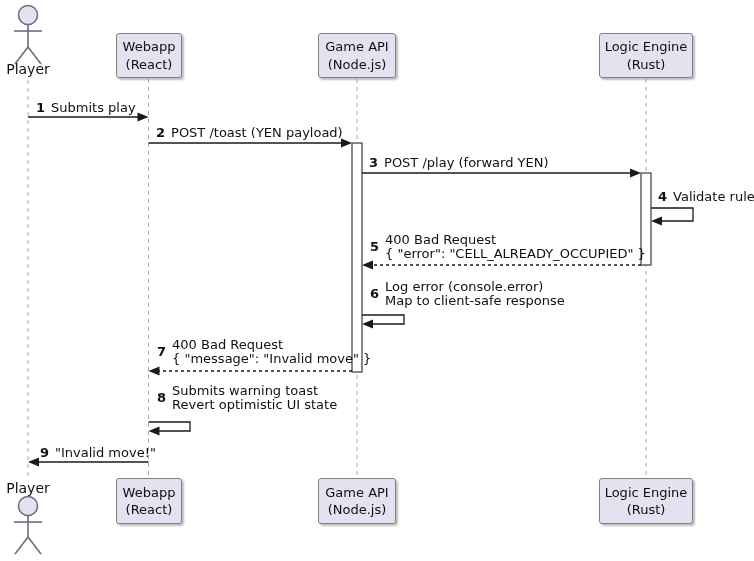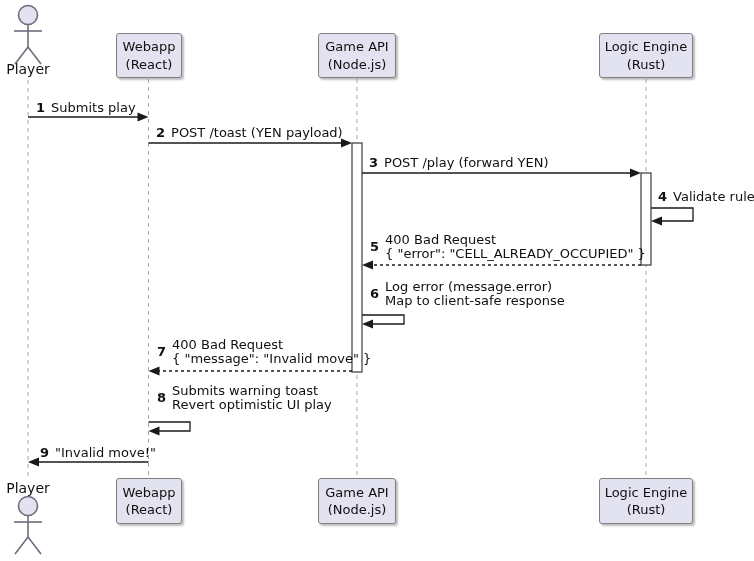--- a/index.html
+++ b/index.html
@@ -148,38 +148,38 @@
     <b>5</b>
     <span class="lines">
       <span>400 Bad Request</span>
       <span>{ "error": "CELL_ALREADY_OCCUPIED" }</span>
     </span>
   </div>
 
   <div class="msg" style="left:370px;top:280px;">
     <b>6</b>
     <span class="lines">
-      <span>Log error (message.error)</span>
+      <span>Log error (console.error)</span>
       <span>Map to client-safe response</span>
     </span>
   </div>
 
   <div class="msg" style="left:157px;top:338px;">
     <b>7</b>
     <span class="lines">
       <span>400 Bad Request</span>
       <span>{ "message": "Invalid move" }</span>
     </span>
   </div>
 
   <div class="msg" style="left:157px;top:384px;">
     <b>8</b>
     <span class="lines">
       <span>Submits warning toast</span>
-      <span>Revert optimistic UI play</span>
+      <span>Revert optimistic UI state</span>
     </span>
   </div>
 
   <div class="msg" style="left:40px;top:446px;">
     <b>9</b>
     <span>"Invalid move!"</span>
   </div>
 
 </div>
 

